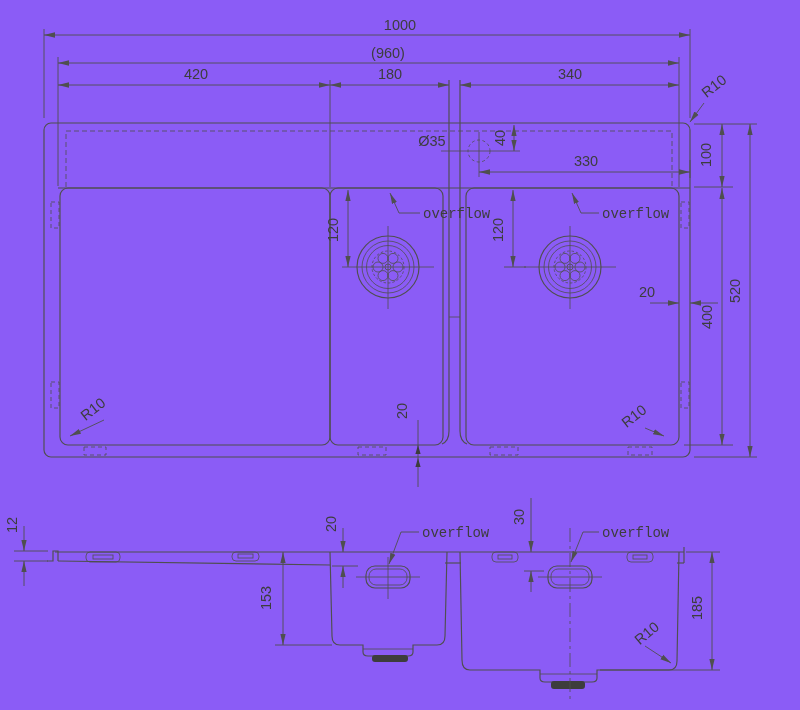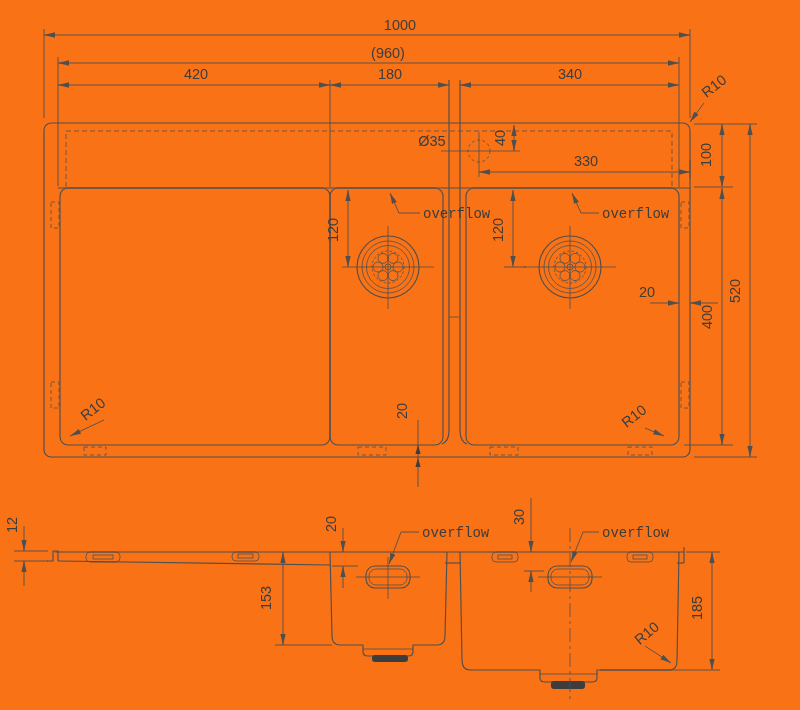--- a/index.html
+++ b/index.html
@@ -1,16 +1,16 @@
 <!DOCTYPE html>
 <html><head>
 <meta charset="utf-8">
 <style>
   html,body{margin:0;padding:0;background:#ffffff;}
-  .page{width:800px;height:710px;background:#f97316;position:relative;overflow:hidden;}
+  .page{width:800px;height:710px;background:#8b5cf6;position:relative;overflow:hidden;}
   svg text{font-family:"Liberation Sans",sans-serif;font-size:14.5px;fill:#3d3d3d;}
   svg text.mono{font-family:"Liberation Mono","DejaVu Sans Mono",monospace;font-size:14px;}
   .s{stroke:#4f4f4f;fill:none;stroke-width:1.15px;}   
   .t{stroke:#4f4f4f;fill:none;stroke-width:0.8px;}    
   .d{stroke:#4f4f4f;fill:none;stroke-width:0.9px;}    
   .f{fill:#3d3d3d;stroke:none;}                       
 </style>
 </head>
 <body>
 

